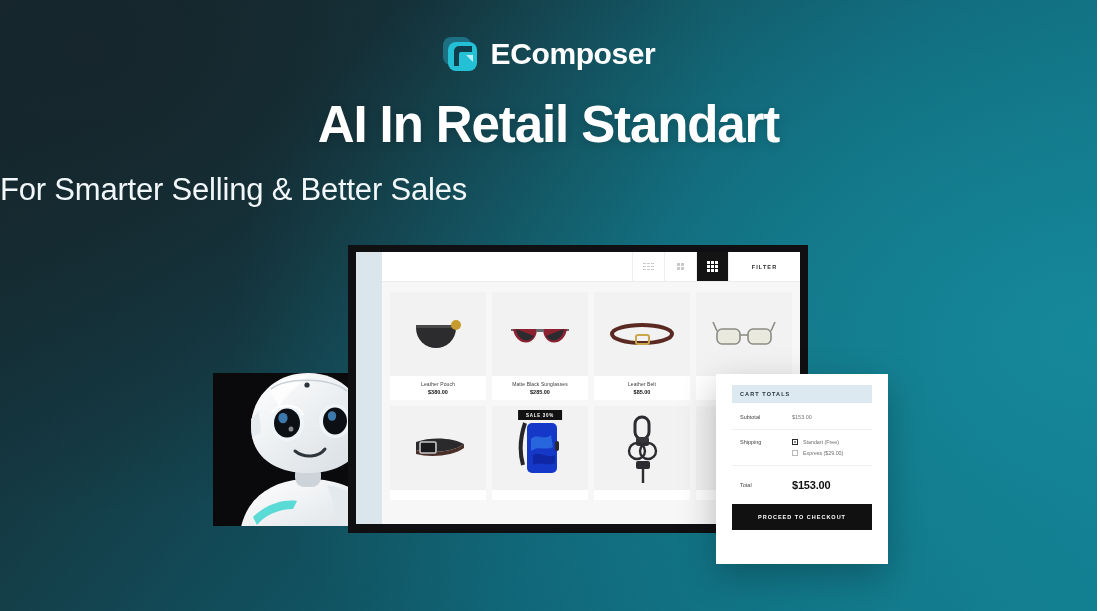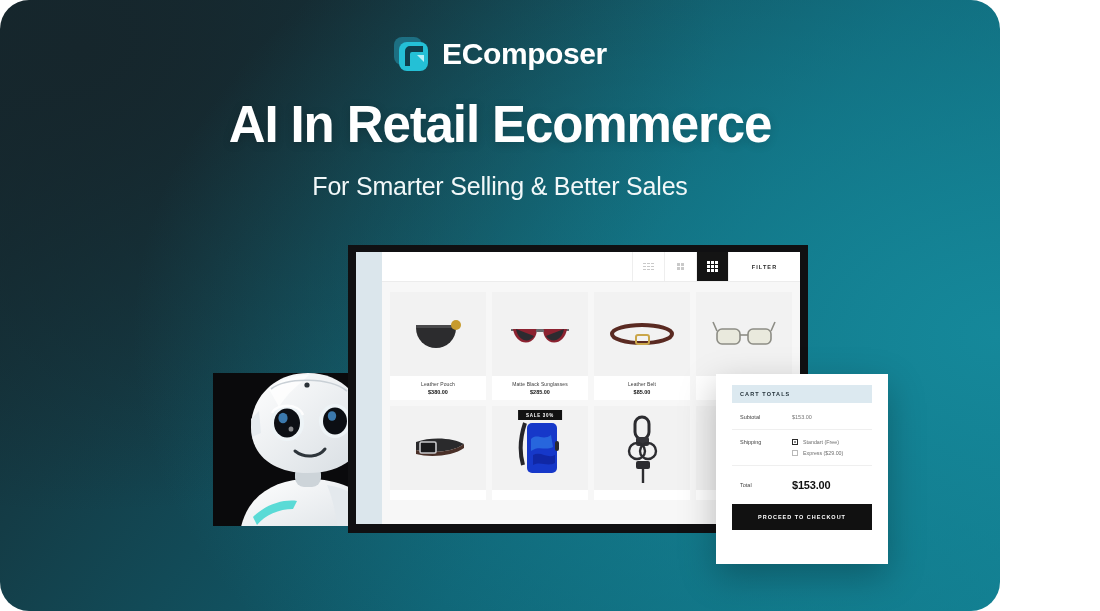--- a/index.html
+++ b/index.html
@@ -3,27 +3,26 @@
 <meta charset="utf-8">
 <style>
   * { box-sizing: border-box; margin: 0; padding: 0; }
   html, body {
     width: 1100px; height: 611px;
     font-family: "Liberation Sans", sans-serif;
     overflow: hidden;
   }
   #stage {
     position: relative;
-    width: 1000px; height: 611px;
+    width: 1097px; height: 611px;
     background:
       radial-gradient(ellipse 1400px 900px at 100% 55%, #15889a 0%, rgba(21,136,154,0) 62%),
       radial-gradient(ellipse 1100px 800px at 8% 8%, #16262c 0%, rgba(22,38,44,0) 58%),
       linear-gradient(128deg, #14252b 0%, #143c46 28%, #0f5f70 62%, #10788a 100%);
     overflow: hidden;
-    border-radius: 29px;
   }
 
   
   #brand {
     position: absolute; top: 36px; left: 0; width: 100%;
     display: flex; align-items: center; justify-content: center; gap: 13px;
   }
   .logo-mark { width: 36px; height: 36px; display: block; }
   .brand-word {
     color: #ffffff; font-size: 30px; font-weight: 700; letter-spacing: -0.4px;
@@ -32,22 +31,22 @@
 
   
   #headline {
     position: absolute; top: 95px; left: 0; width: 100%;
     text-align: center; color: #ffffff;
     font-size: 51px; font-weight: 700; letter-spacing: -1.1px;
     text-shadow: 0 2px 10px rgba(0,0,0,.18);
   }
   #subhead {
     position: absolute; top: 172px; left: 0; width: 100%;
-    text-align: center; color: #f2f8f9;
-    font-size: 25px; font-weight: 400; letter-spacing: -0.2px;
+    color: #f2f8f9;
+    font-size: 31px; font-weight: 400; letter-spacing: -0.2px;
   }
 
   
   #robot-panel {
     position: absolute; left: 213px; top: 373px; width: 175px; height: 153px;
     background: #0a0a0c; overflow: hidden;
   }
   .robot { position: absolute; left: 18px; top: -6px; width: 165px; height: 175px; }
 
   
@@ -162,21 +161,21 @@
       <svg class="logo-mark" viewBox="0 0 36 36">
         <rect x="1" y="1" width="28" height="28" rx="8" fill="#1d6f82"></rect>
         <rect x="6" y="6" width="29" height="29" rx="8" fill="#24c0d6"></rect>
         <path d="M12 30 V15 a5 5 0 0 1 5-5 h13 v6 h-11 a2 2 0 0 0-2 2 v12 z" fill="#0f3f4c"></path>
         <path d="M24 19 h7 v7 z" fill="#b9f0f8"></path>
       </svg>
     </span>
     <span class="brand-word">EComposer</span>
   </div>
 
-  <div id="headline">AI In Retail Ecommerce</div>
+  <div id="headline">AI In Retail Standart</div>
   <div id="subhead">For Smarter Selling &amp; Better Sales</div>
 
   <div id="robot-panel">
     <svg class="robot" viewBox="0 0 165 175">
       <defs>
         <linearGradient id="wg" x1="0" y1="0" x2="1" y2="1">
           <stop offset="0" stop-color="#ffffff"></stop>
             <stop offset="1" stop-color="#d7dde2"></stop>
         </linearGradient>
       </defs>

